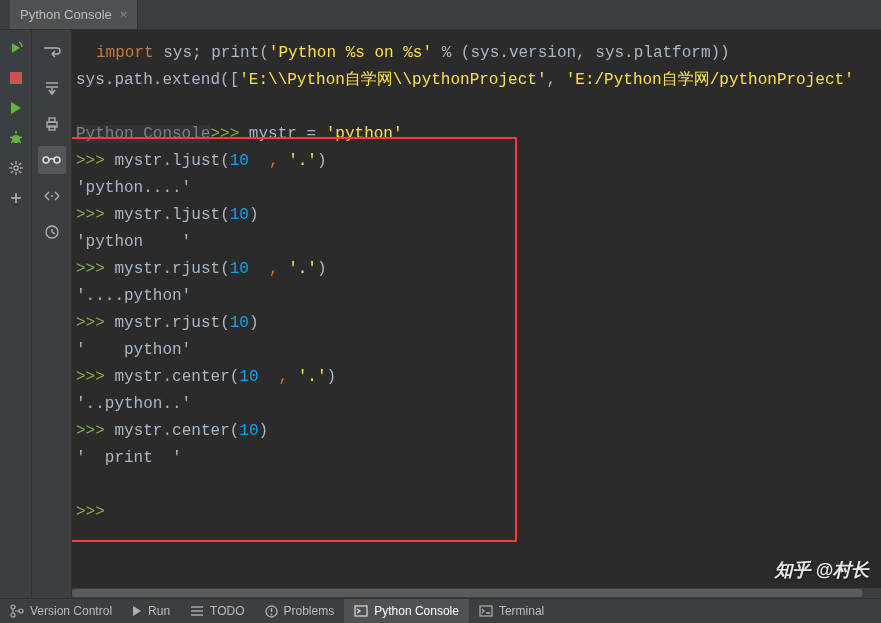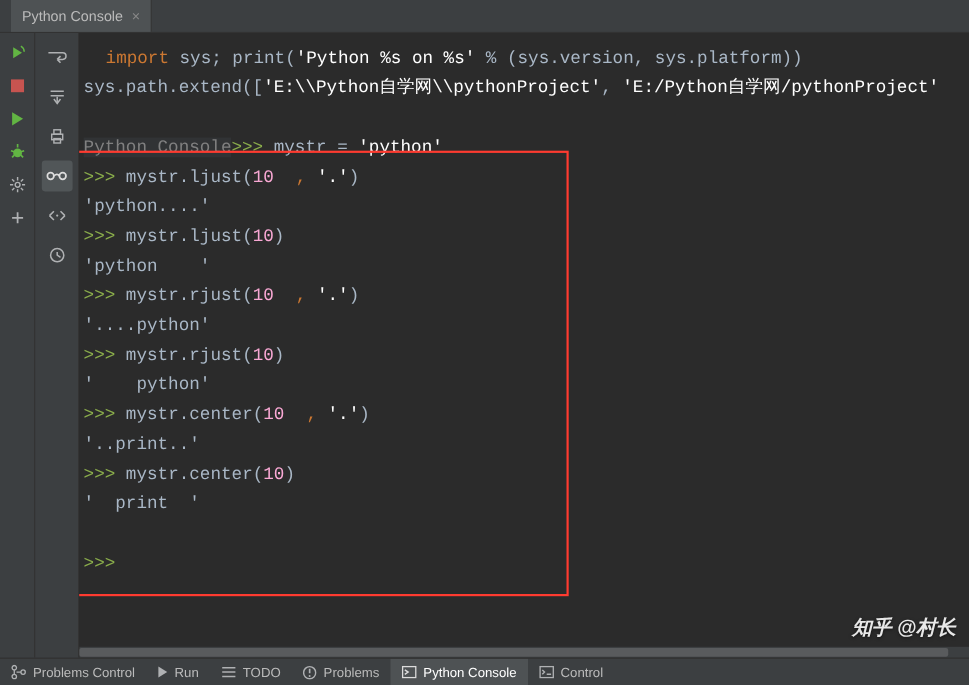--- a/index.html
+++ b/index.html
@@ -10,22 +10,22 @@
   .tab .close { color: #888; font-size: 13px; }
   .body { flex: 1 1 auto; display: flex; min-height: 0; }
   .gutter { width: 32px; background: #3c3f41; border-right: 1px solid #323232; display: flex; flex-direction: column; align-items: center; padding-top: 10px; gap: 14px; }
   .gutter-icon { width: 16px; height: 16px; display: flex; align-items: center; justify-content: center; }
   .toolcol { width: 40px; background: #3c3f41; border-right: 1px solid #323232; display: flex; flex-direction: column; align-items: center; padding-top: 8px; gap: 8px; }
   .toolbtn { width: 28px; height: 28px; display: flex; align-items: center; justify-content: center; border-radius: 3px; }
   .toolbtn.active { background: #515658; }
   .console { flex: 1 1 auto; background: #2b2b2b; position: relative; overflow: hidden; }
   .code { padding: 10px 4px 10px 4px; white-space: pre; font-family: "Consolas","Menlo","Courier New",monospace; font-size: 16px; line-height: 27px; letter-spacing: 0; }
   .c-id  { color: #a9b7c6; }
-  .c-str { color: #ffffff; }
-  .c-num { color: #f9a8d4; }
+  .c-str { color: #fde047; }
+  .c-num { color: #0ea5e9; }
   .c-pmt { color: #8aad4b; }
   .c-kw  { color: #cc7832; margin-left: 20px; }
   .c-dim { color: #808080; background: #313335; }
   .hlbox { position: absolute; border: 2px solid #ff3b30; pointer-events: none; }
   .scrollbar-h { position: absolute; left: 0; right: 0; bottom: 0; height: 10px; background: #3c3f41; }
   .scrollbar-h .thumb { position: absolute; height: 8px; top: 1px; background: #595b5d; border-radius: 2px; }
   .watermark { position: absolute; right: 12px; bottom: 16px; color: #e8e8e8; font-family: "Segoe UI",Arial,sans-serif; font-size: 18px; font-style: italic; font-weight: 600; text-shadow: 0 1px 3px rgba(0,0,0,0.6); pointer-events: none; }
   .statusbar { height: 25px; background: #3c3f41; border-top: 1px solid #323232; display: flex; align-items: center; gap: 0; font-family: "Segoe UI",Arial,sans-serif; font-size: 12px; color: #bbbbbb; }
   .status-item { display: flex; align-items: center; gap: 6px; padding: 0 10px; height: 100%; }
   .status-item.active { background: #4e5254; color: #ffffff; }
@@ -145,21 +145,21 @@
 <span class="c-dim">Python Console</span><span class="c-pmt">&gt;&gt;&gt;</span> <span class="c-id">m</span><span class="c-id">y</span><span class="c-id">s</span><span class="c-id">t</span><span class="c-id">r</span><span class="c-id"> </span><span class="c-id">=</span><span class="c-id"> </span><span class="c-str">'python'</span>
 <span class="c-pmt">&gt;&gt;&gt;</span> <span class="c-id">m</span><span class="c-id">y</span><span class="c-id">s</span><span class="c-id">t</span><span class="c-id">r</span><span class="c-id">.</span><span class="c-id">l</span><span class="c-id">j</span><span class="c-id">u</span><span class="c-id">s</span><span class="c-id">t</span><span class="c-id">(</span><span class="c-num">10</span><span class="c-kw">,</span><span class="c-id"> </span><span class="c-str">'.'</span><span class="c-id">)</span>
 <span class="c-id">'python....'</span>
 <span class="c-pmt">&gt;&gt;&gt;</span> <span class="c-id">m</span><span class="c-id">y</span><span class="c-id">s</span><span class="c-id">t</span><span class="c-id">r</span><span class="c-id">.</span><span class="c-id">l</span><span class="c-id">j</span><span class="c-id">u</span><span class="c-id">s</span><span class="c-id">t</span><span class="c-id">(</span><span class="c-num">10</span><span class="c-id">)</span>
 <span class="c-id">'python    '</span>
 <span class="c-pmt">&gt;&gt;&gt;</span> <span class="c-id">m</span><span class="c-id">y</span><span class="c-id">s</span><span class="c-id">t</span><span class="c-id">r</span><span class="c-id">.</span><span class="c-id">r</span><span class="c-id">j</span><span class="c-id">u</span><span class="c-id">s</span><span class="c-id">t</span><span class="c-id">(</span><span class="c-num">10</span><span class="c-kw">,</span><span class="c-id"> </span><span class="c-str">'.'</span><span class="c-id">)</span>
 <span class="c-id">'....python'</span>
 <span class="c-pmt">&gt;&gt;&gt;</span> <span class="c-id">m</span><span class="c-id">y</span><span class="c-id">s</span><span class="c-id">t</span><span class="c-id">r</span><span class="c-id">.</span><span class="c-id">r</span><span class="c-id">j</span><span class="c-id">u</span><span class="c-id">s</span><span class="c-id">t</span><span class="c-id">(</span><span class="c-num">10</span><span class="c-id">)</span>
 <span class="c-id">'    python'</span>
 <span class="c-pmt">&gt;&gt;&gt;</span> <span class="c-id">m</span><span class="c-id">y</span><span class="c-id">s</span><span class="c-id">t</span><span class="c-id">r</span><span class="c-id">.</span><span class="c-id">c</span><span class="c-id">e</span><span class="c-id">n</span><span class="c-id">t</span><span class="c-id">e</span><span class="c-id">r</span><span class="c-id">(</span><span class="c-num">10</span><span class="c-kw">,</span><span class="c-id"> </span><span class="c-str">'.'</span><span class="c-id">)</span>
-<span class="c-id">'..print..'</span>
+<span class="c-id">'..python..'</span>
 <span class="c-pmt">&gt;&gt;&gt;</span> <span class="c-id">m</span><span class="c-id">y</span><span class="c-id">s</span><span class="c-id">t</span><span class="c-id">r</span><span class="c-id">.</span><span class="c-id">c</span><span class="c-id">e</span><span class="c-id">n</span><span class="c-id">t</span><span class="c-id">e</span><span class="c-id">r</span><span class="c-id">(</span><span class="c-num">10</span><span class="c-id">)</span>
 <span class="c-id">'  print  '</span>
 
 <span class="c-pmt">&gt;&gt;&gt;</span>
 </div>
       <div class="hlbox" id="hlbox" style="left: -16px; top: 107px; width: 461px; height: 405px;"></div>
       <div class="watermark">知乎 @村长</div>
       <div class="scrollbar-h">
         <div class="thumb" id="hthumb" style="left: 0px; width: 790px;"></div>
       </div>
@@ -170,21 +170,21 @@
   <div class="statusbar" id="statusbar">
       <div class="status-item">
         <span>
           <svg width="14" height="14" viewBox="0 0 14 14">
             <circle cx="3" cy="3" r="2" fill="none" stroke="#afb1b3" stroke-width="1.2"></circle>
             <circle cx="3" cy="11" r="2" fill="none" stroke="#afb1b3" stroke-width="1.2"></circle>
             <circle cx="11" cy="7" r="2" fill="none" stroke="#afb1b3" stroke-width="1.2"></circle>
             <path d="M3 5 V9 M5 7 H9" stroke="#afb1b3" stroke-width="1.2"></path>
           </svg>
         </span>
-        <span>Problems Control</span>
+        <span>Version Control</span>
       </div>
       <div class="status-item">
         <span>
           <svg width="10" height="12" viewBox="0 0 10 12">
             <path d="M1 1 L9 6 L1 11 Z" fill="#afb1b3"></path>
           </svg>
         </span>
         <span>Run</span>
       </div>
       <div class="status-item">
@@ -216,17 +216,17 @@
         </span>
         <span>Python Console</span>
       </div>
       <div class="status-item">
         <span>
           <svg width="14" height="12" viewBox="0 0 14 12">
             <rect x="1" y="1" width="12" height="10" fill="none" stroke="#afb1b3" stroke-width="1.2"></rect>
             <path d="M3 4 L5 6 L3 8 M7 8 H11" fill="none" stroke="#afb1b3" stroke-width="1.3"></path>
           </svg>
         </span>
-        <span>Control</span>
+        <span>Terminal</span>
       </div>
     </div>
 
 </div>
 
 </body></html>

